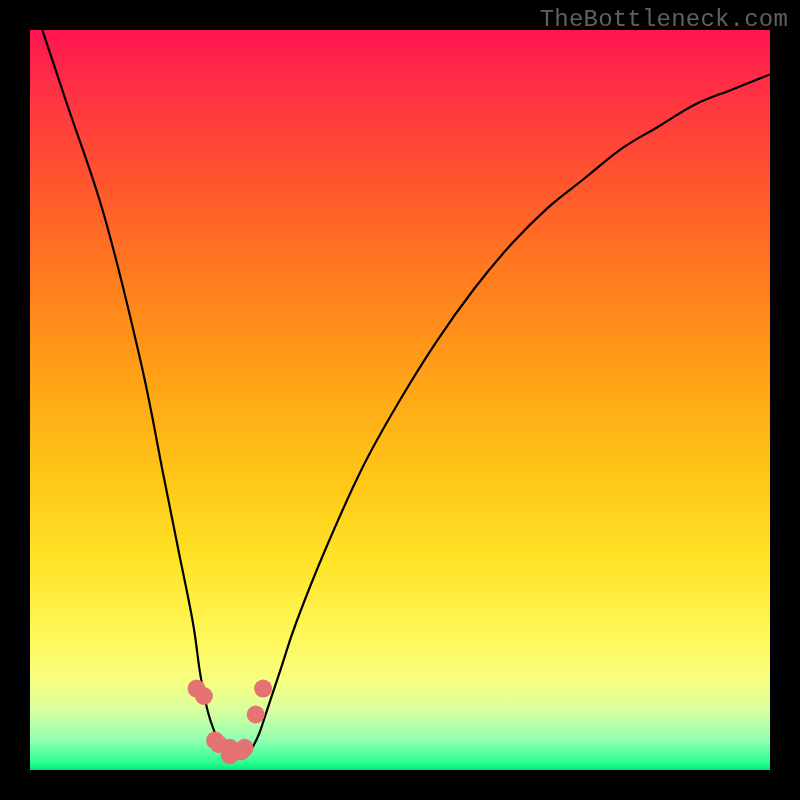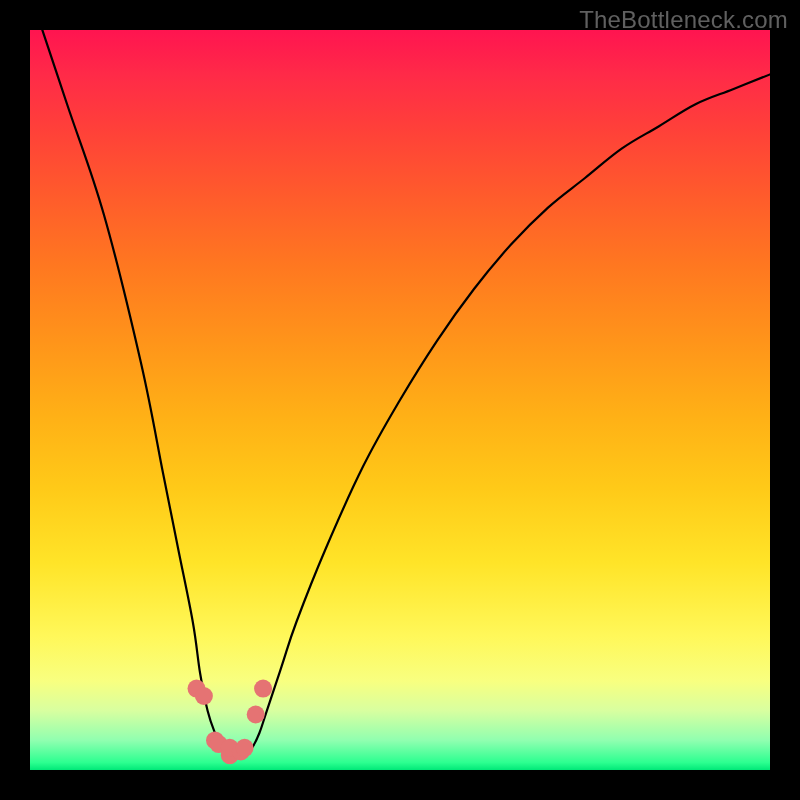--- a/index.html
+++ b/index.html
@@ -9,20 +9,21 @@
     height: 800px;
     background: #000;
     overflow: hidden;
     font-family: Arial, Helvetica, sans-serif;
   }
   .frame {
     position: relative;
     width: 800px;
     height: 800px;
     background: #000;
+    font-family: Liberation Mono, monospace;
   }
   .watermark {
     position: absolute;
     top: 6px;
     right: 12px;
     color: #606060;
     font-size: 24px;
     font-weight: 500;
     letter-spacing: 0.2px;
     z-index: 10;

